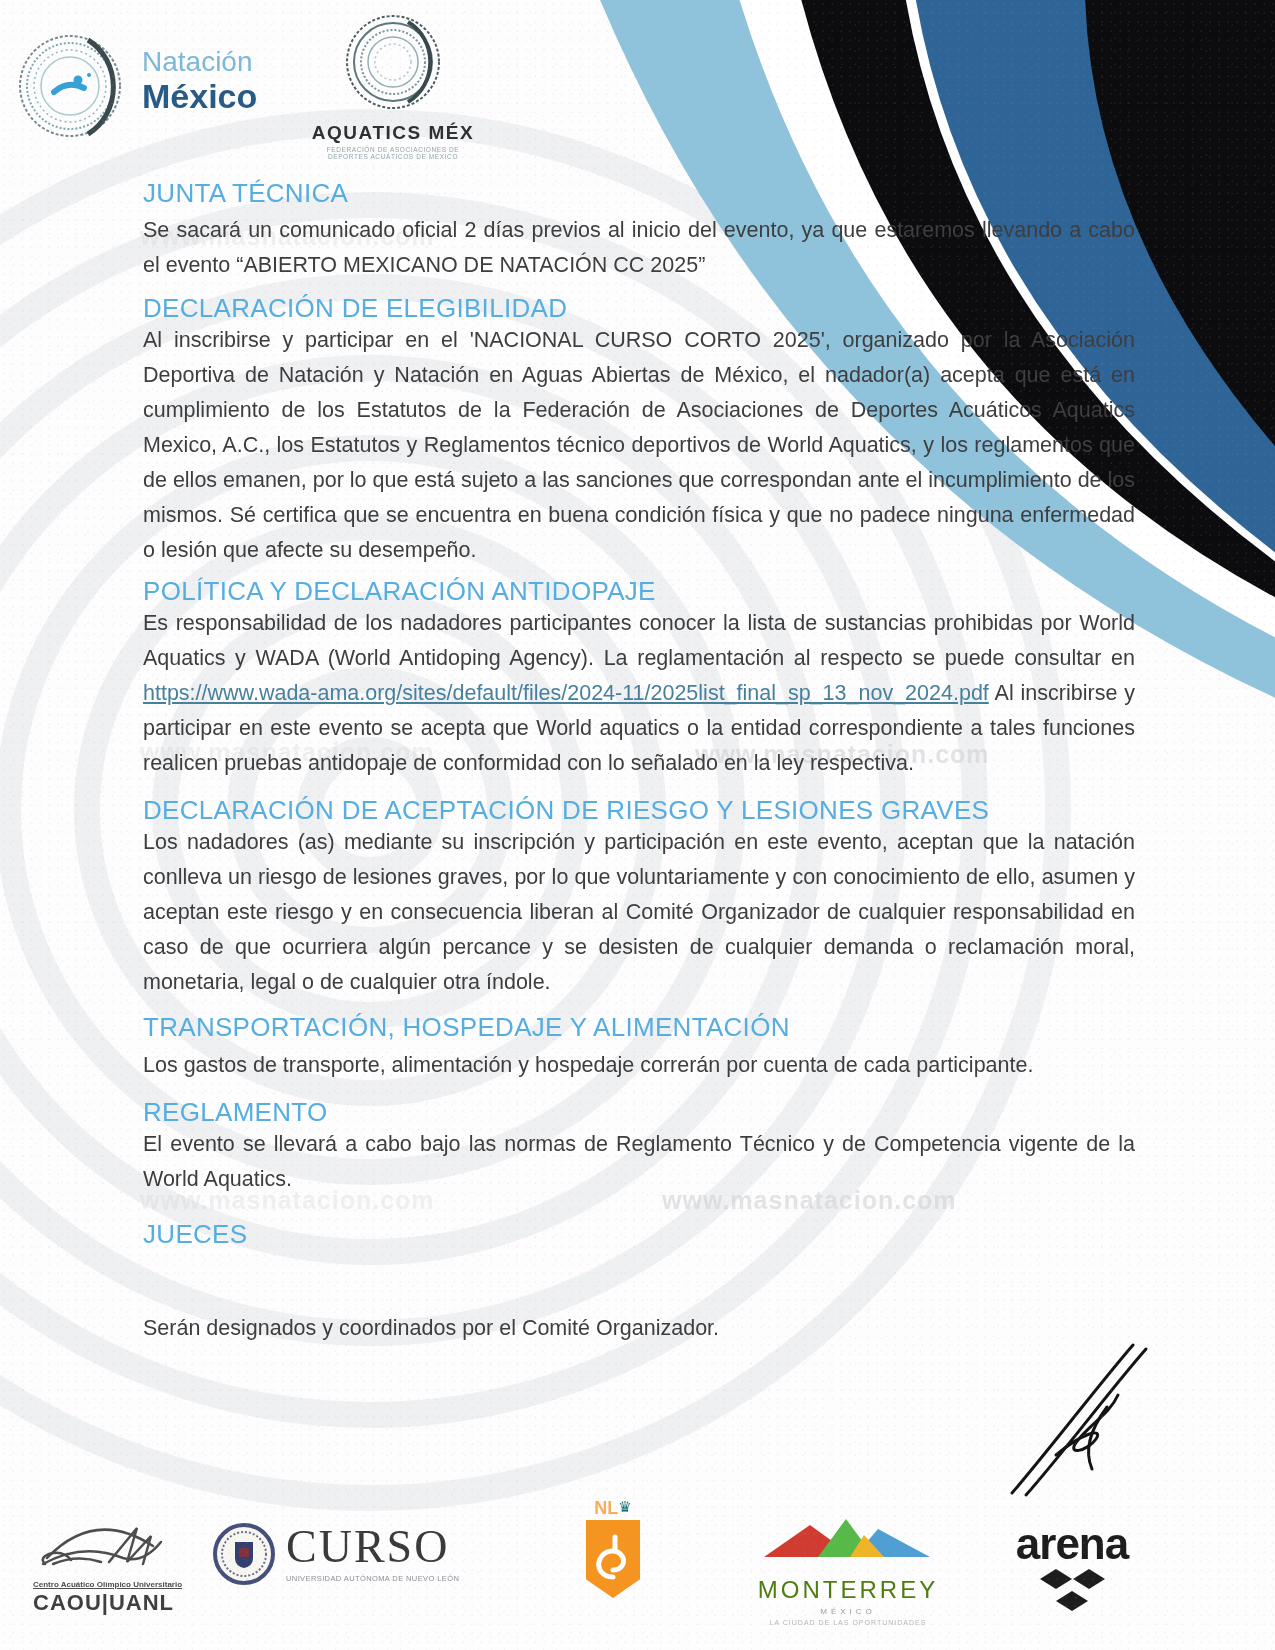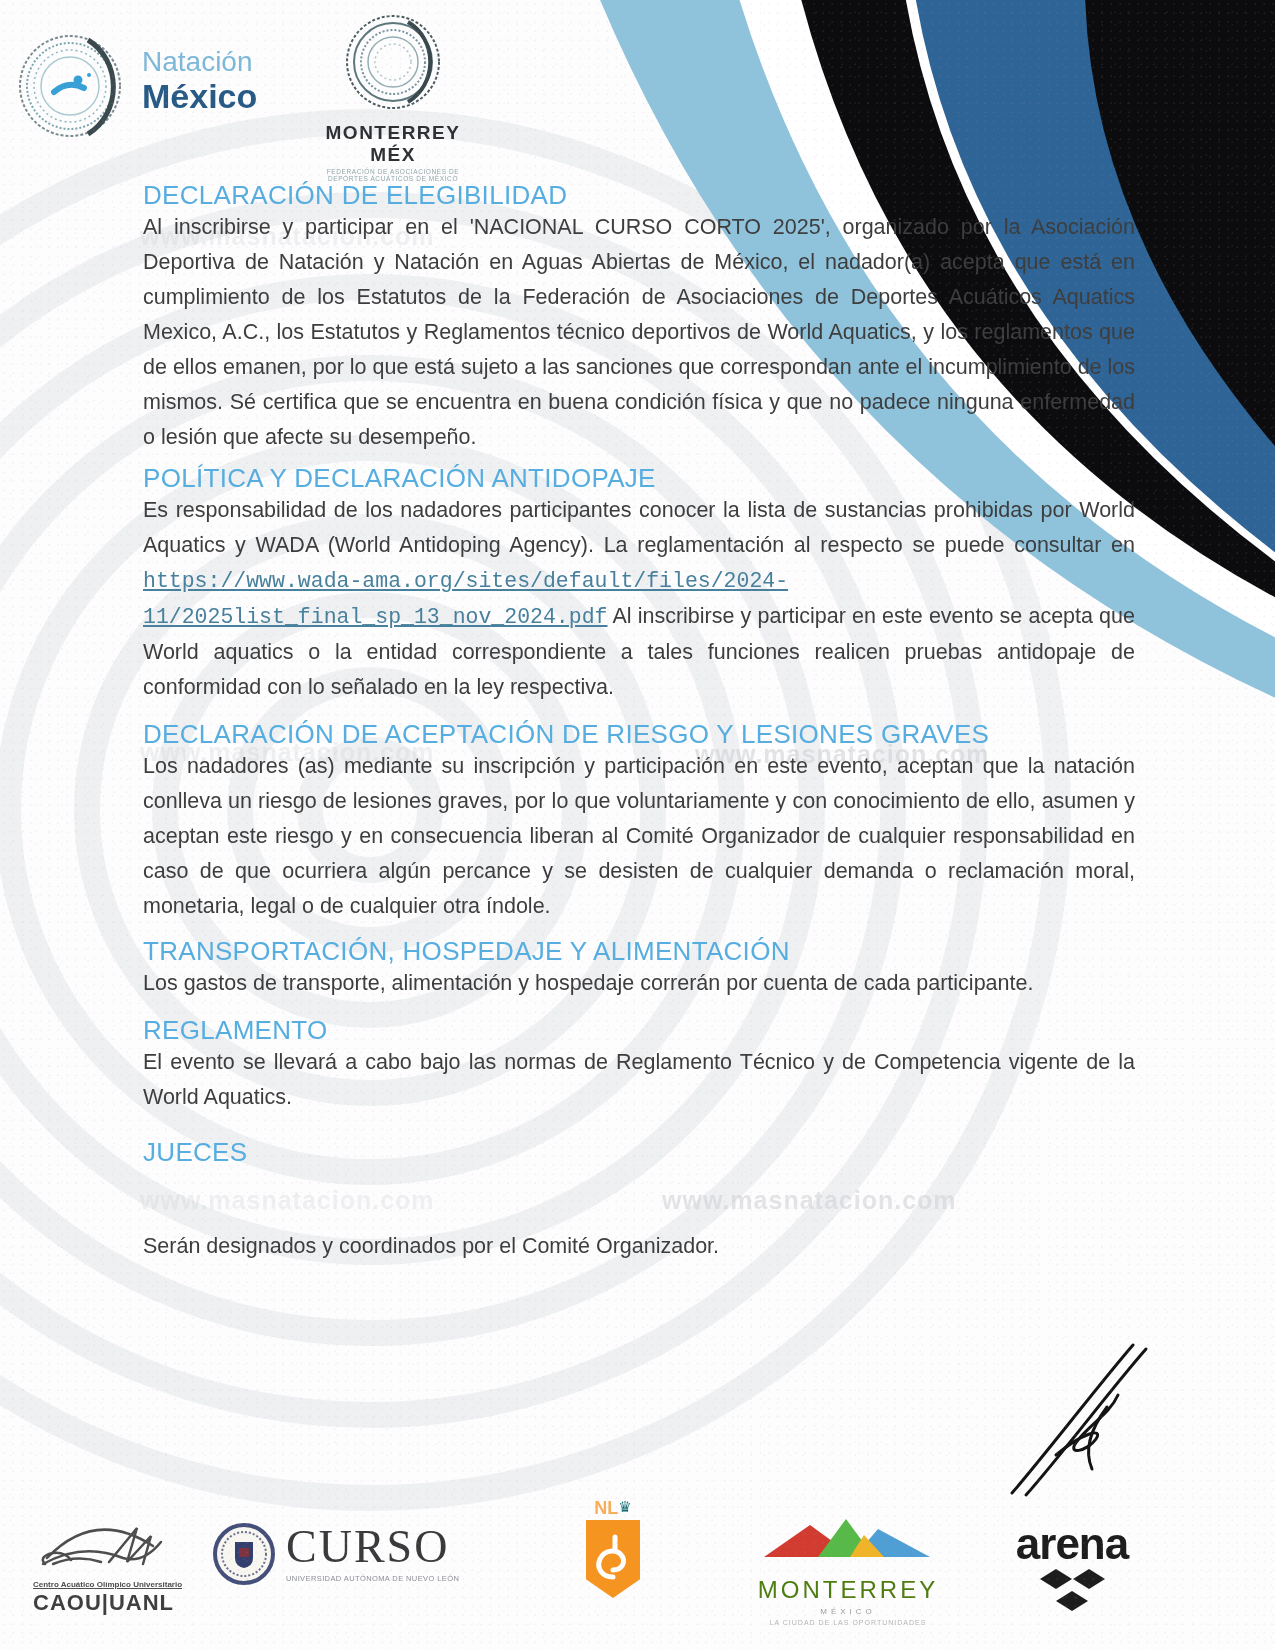--- a/index.html
+++ b/index.html
@@ -20,24 +20,24 @@
   .wm.faint{opacity:.33;}
   .swoosh{position:absolute;top:0;right:0;z-index:2;pointer-events:none;}
 
   .content{position:absolute;left:143px;top:170px;width:992px;z-index:3;}
   .sec h2{margin:0;font-weight:400;font-size:26px;line-height:30px;color:#55ade0;letter-spacing:.3px;}
   .sec p{margin:0;font-size:21.5px;line-height:35px;color:#3d3d3d;text-align:justify;}
   .sec-junta h2{margin-top:8px;}   .sec-junta p{margin-top:5px;}
   .sec-eleg h2{margin-top:10px;}
   .sec-anti h2{margin-top:8px;}
   .sec-riesgo h2{margin-top:14px;}
-  .sec-trans h2{margin-top:12px;}  .sec-trans p{}
+  .sec-trans h2{margin-top:12px;}  .sec-trans p{margin-top:6px;}
   .sec-regl h2{margin-top:14px;}   .sec-regl p{}
   .sec-jueces h2{margin-top:22px;} .sec-jueces p{margin-top:62px;text-align:left;}
-  a.wada-link{color:#47809c;text-decoration:underline;cursor:pointer;font-family:Liberation Mono, monospace;}
+  a.wada-link{color:#47809c;text-decoration:underline;cursor:pointer;}
 
   
   .hdr{position:absolute;left:0;top:0;width:100%;height:170px;z-index:3;}
   .logo-natacion{position:absolute;left:18px;top:22px;display:flex;align-items:flex-start;}
   .nat-text{margin-left:16px;margin-top:26px;line-height:1;}
   .nat-l1{font-size:28px;color:#7cb8d8;}
   .nat-l2{font-size:34px;font-weight:bold;color:#275a85;margin-top:3px;}
   .logo-aquatics{position:absolute;left:308px;top:10px;width:170px;text-align:center;z-index:3;}
   .aq-name{font-size:19px;font-weight:bold;color:#2e3133;letter-spacing:1.5px;margin-top:2px;}
   .aq-tag{font-size:6.5px;color:#8fa5a8;letter-spacing:.6px;margin-top:2px;}
@@ -129,27 +129,31 @@
       <svg width="102" height="106" viewBox="0 0 102 106">
         <g fill="none">
           <circle cx="51" cy="52" r="46" stroke="#4d5d60" stroke-width="2" stroke-dasharray="3 2"></circle>
           <circle cx="51" cy="52" r="39" stroke="#5d767c" stroke-width="2"></circle>
           <circle cx="51" cy="52" r="32" stroke="#78959b" stroke-width="2" stroke-dasharray="2 2"></circle>
           <circle cx="51" cy="52" r="25" stroke="#93aeb2" stroke-width="1.5"></circle>
           <circle cx="51" cy="52" r="18" stroke="#b0c5c8" stroke-width="1.5" stroke-dasharray="2 3"></circle>
           <path d="M 66 12 A 44 46 0 0 1 66 92" stroke="#39484c" stroke-width="4"></path>
         </g>
       </svg>
-      <div class="aq-name">MONTERREY MÉX</div>
+      <div class="aq-name">AQUATICS MÉX</div>
       <div class="aq-tag">FEDERACIÓN DE ASOCIACIONES DE DEPORTES ACUÁTICOS DE MÉXICO</div>
     </div>
   </div>
 
   <div class="content">
 
+    <section class="sec sec-junta">
+      <h2>JUNTA TÉCNICA</h2>
+      <p>Se sacará un comunicado oficial 2 días previos al inicio del evento, ya que estaremos llevando a cabo el evento “ABIERTO MEXICANO DE NATACIÓN CC 2025”</p>
+    </section>
 
     <section class="sec sec-eleg">
       <h2>DECLARACIÓN DE ELEGIBILIDAD</h2>
       <p>Al inscribirse y participar en el 'NACIONAL CURSO CORTO 2025', organizado por la Asociación Deportiva de Natación y Natación en Aguas Abiertas de México,  el nadador(a) acepta que está en cumplimiento de los Estatutos de la Federación de Asociaciones de Deportes Acuáticos Aquatics Mexico, A.C., los Estatutos y Reglamentos técnico deportivos de World Aquatics, y los reglamentos que de ellos emanen, por lo que está sujeto a las sanciones que correspondan ante el incumplimiento de los mismos. Sé certifica que se encuentra en buena condición física y que no padece ninguna enfermedad o lesión que afecte su desempeño.</p>
     </section>
 
     <section class="sec sec-anti">
       <h2>POLÍTICA Y DECLARACIÓN ANTIDOPAJE</h2>
       <p><span>Es responsabilidad de los nadadores participantes conocer la lista de sustancias prohibidas por World Aquatics y WADA (World Antidoping Agency). La reglamentación al respecto se puede consultar en </span><a class="wada-link" href="#">https://www.wada-ama.org/sites/default/files/2024-11/2025list_final_sp_13_nov_2024.pdf</a><span> Al inscribirse y participar en este evento se acepta que World aquatics o la entidad correspondiente a tales funciones realicen pruebas antidopaje de conformidad con lo señalado en la ley respectiva.</span></p>
     </section>

